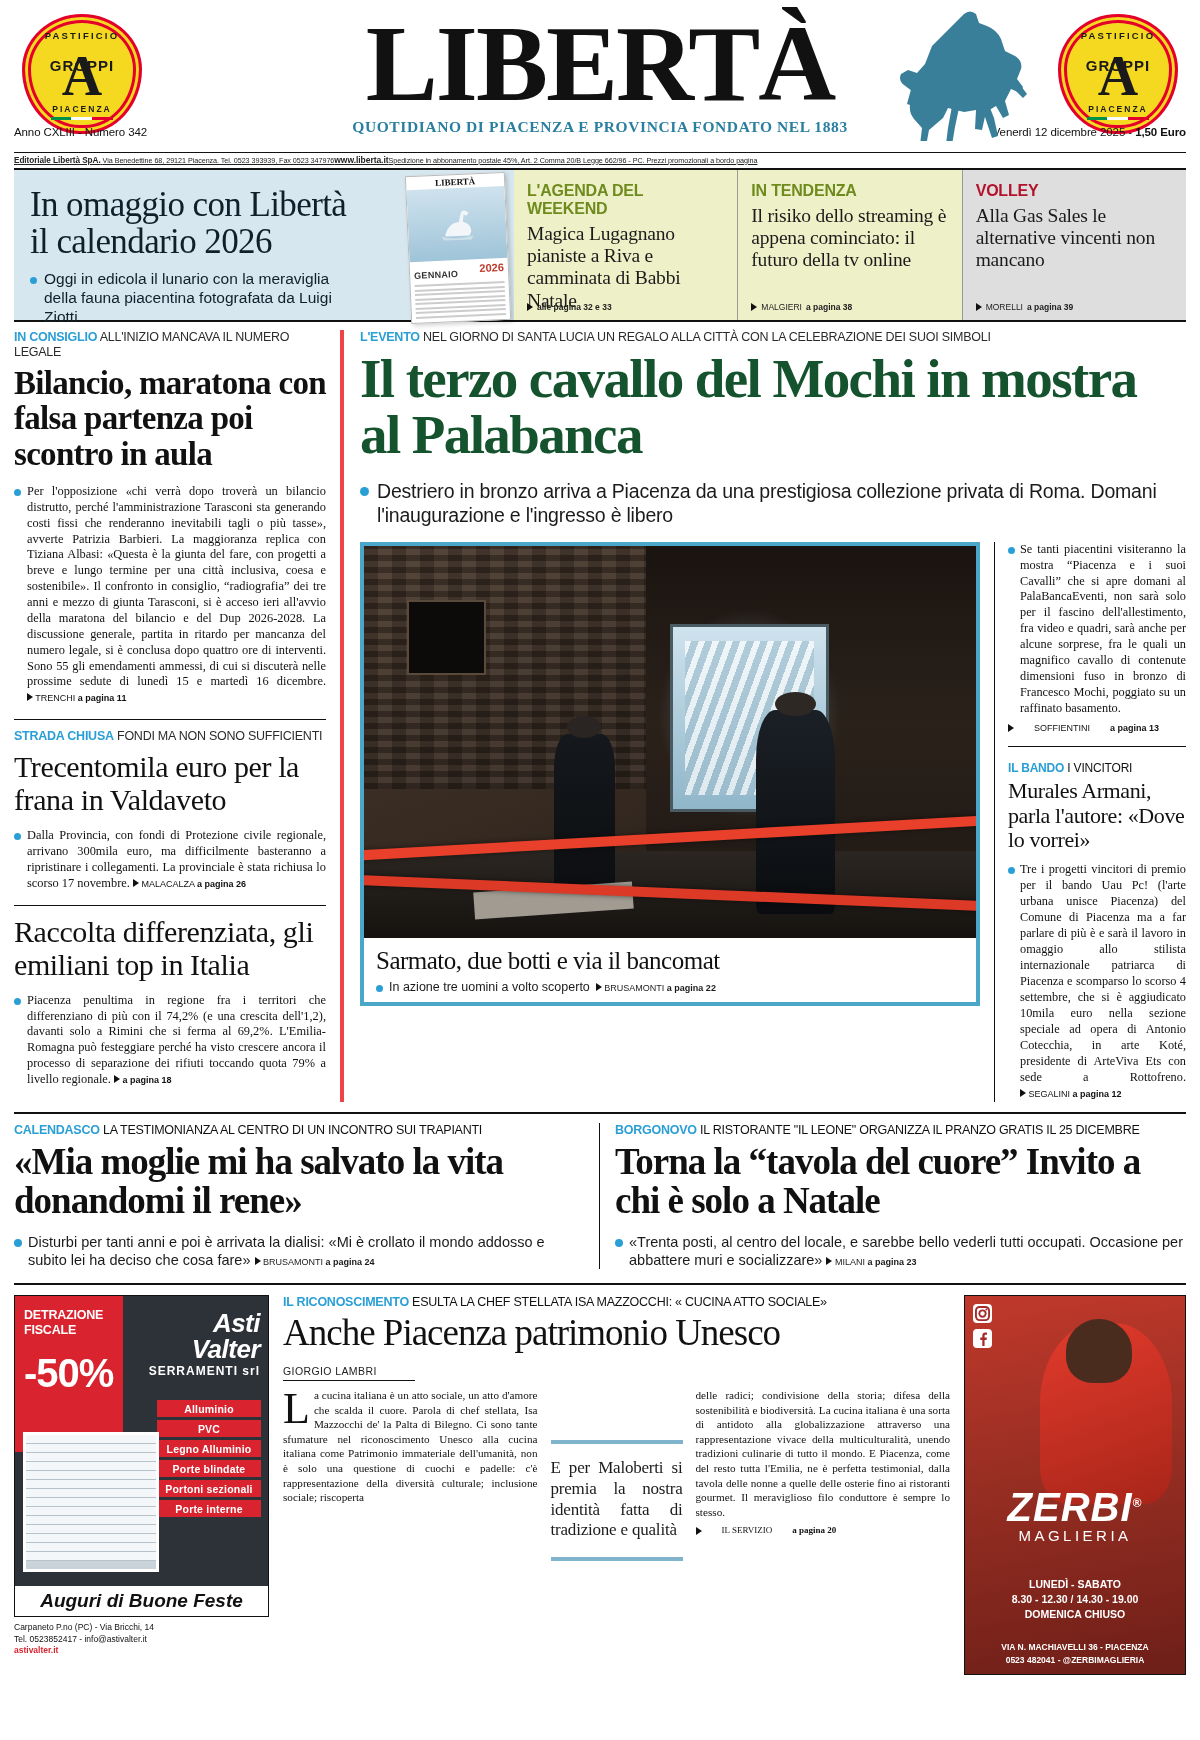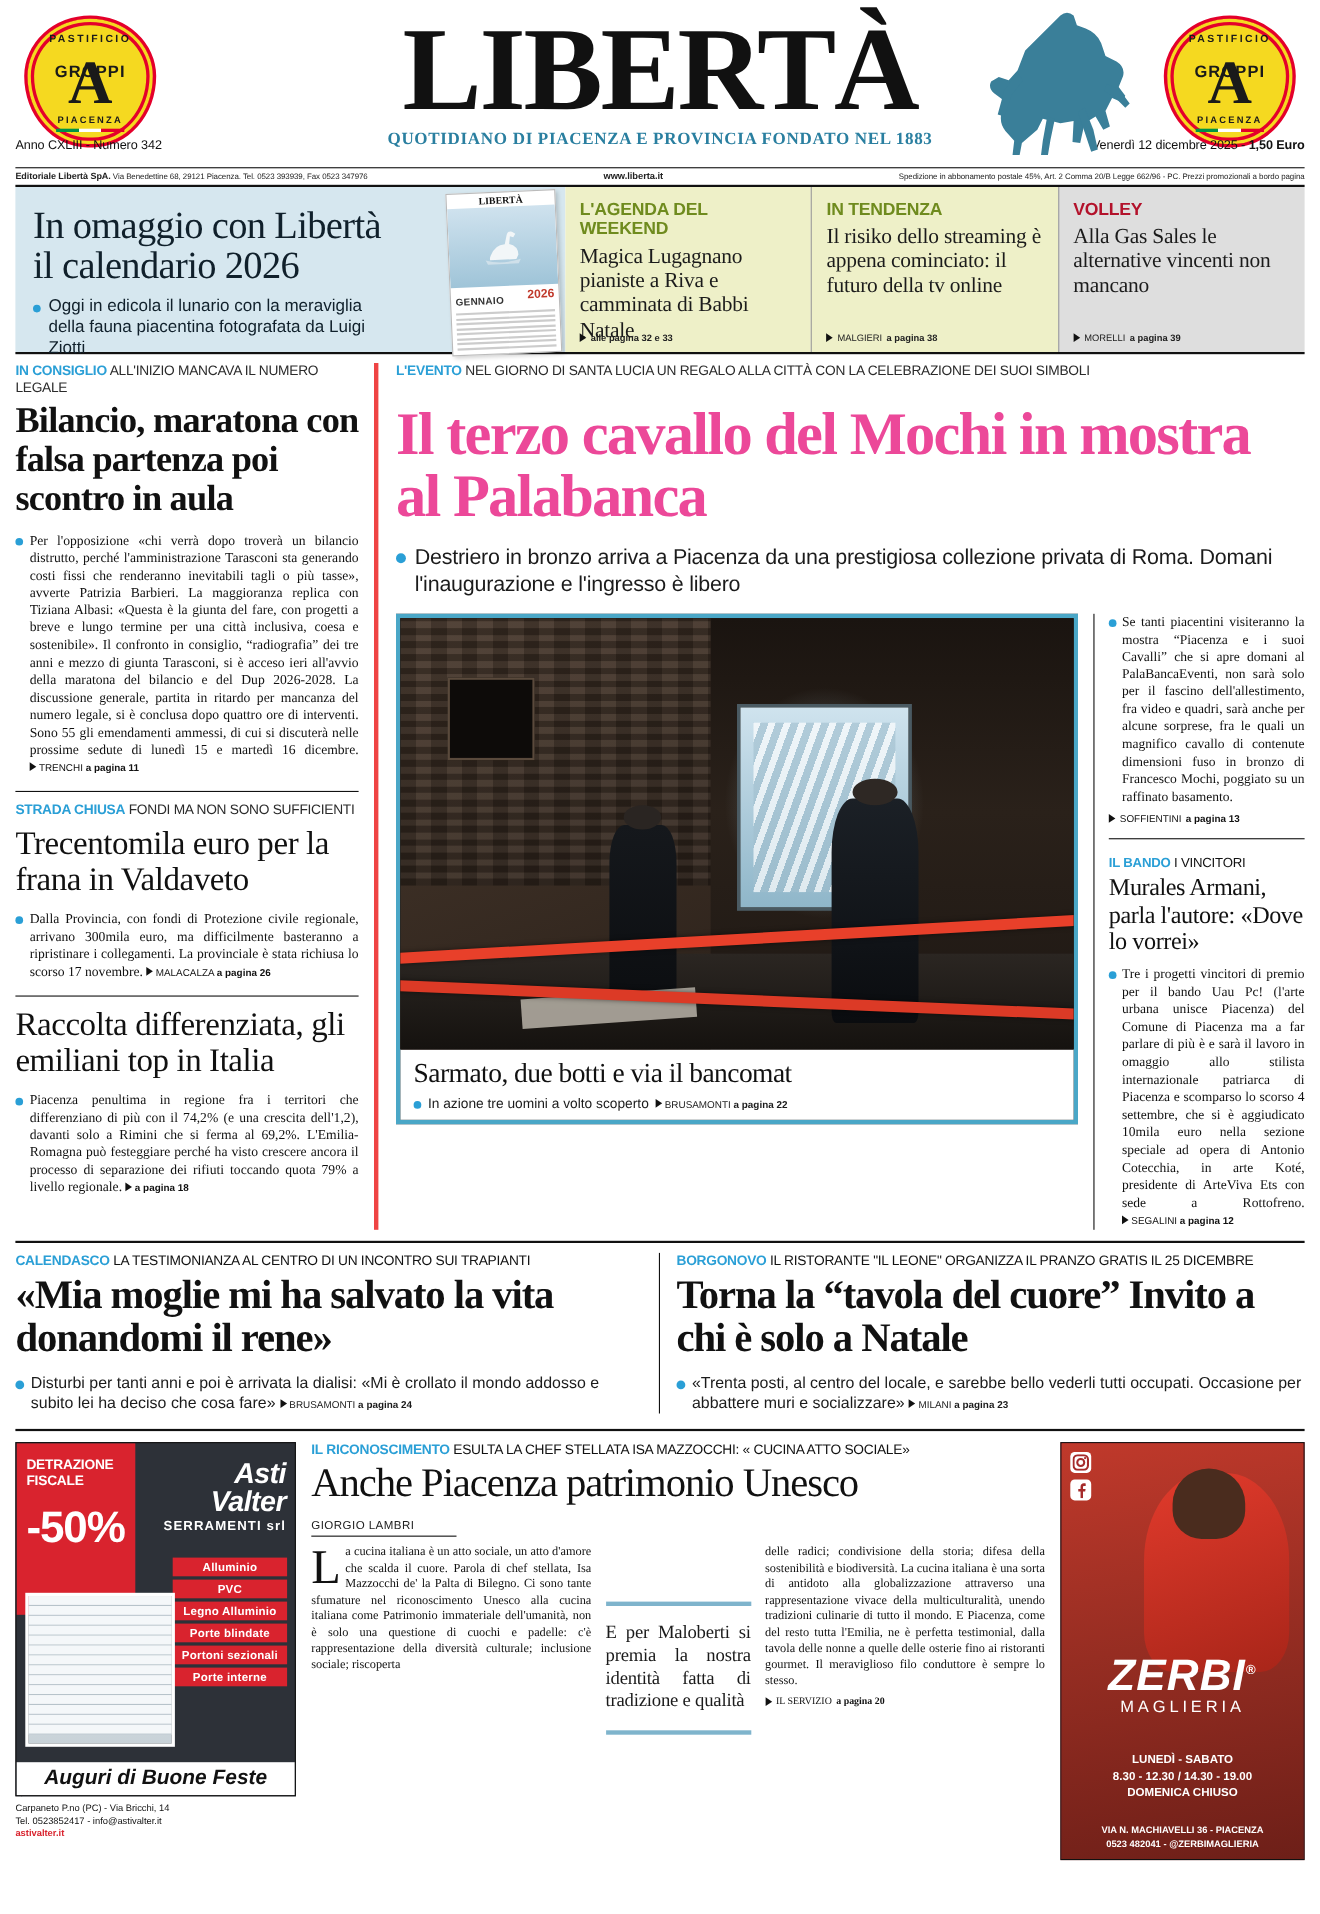--- a/index.html
+++ b/index.html
@@ -53,22 +53,22 @@
     position:absolute;right:152px;top:6px;width:180px;height:135px;z-index:5;
   }
 
   .mh-info{position:absolute;left:14px;right:14px;top:126px;
     display:flex;justify-content:space-between;align-items:flex-end;
     font-size:11.5px;letter-spacing:-.1px;}
   .mh-info b{font-weight:700;}
 
   .rule-thin{border-top:1px solid #111;margin:2px 14px 0;}
   .colophon{
-    display:flex;justify-content:space-between;align-items:center;
-    font-size:7.2px;color:#222;padding:2px 14px 3px;letter-spacing:-.05px;
+    display:flex;justify-content:flex-start;align-items:center;
+    font-size:7.2px;color:#222;padding:2px 14px 3px;letter-spacing:-.05px;text-decoration:underline;
   }
   .colophon .site{font-weight:700;font-size:8.5px;}
   .colophon .left b{font-weight:700;font-size:8.2px;}
   .rule-black{border-top:2px solid #111;margin:0 14px;}
 
   
   .promo{display:flex;margin:0 14px;height:152px;border-bottom:2px solid #111;}
   .promo-main{
     flex:0 0 500px;background:#d6e7ef;position:relative;padding:16px 14px 0 16px;
   }
@@ -127,21 +127,21 @@
     text-align:justify;color:#111;position:relative;padding-left:13px;}
   .body-txt .dot{position:absolute;left:0;top:5px;width:7px;height:7px;border-radius:50%;
     background:#2a9fd6;}
   .byref{font-family:"Liberation Sans",sans-serif;font-size:9px;white-space:nowrap;}
   .byref b{font-weight:700;}
 
   .sep{border-top:1px solid #111;margin:13px 0 9px;}
 
   
   .hl-main{font-family:"Liberation Serif",serif;font-weight:700;font-size:55px;
-    line-height:1.02;letter-spacing:-1.6px;color:#ec4899;margin:22px 0 16px;}
+    line-height:1.02;letter-spacing:-1.6px;color:#14532d;margin:6px 0 16px;}
   .sub-main{font-size:19.5px;line-height:1.24;color:#1b1b1b;position:relative;
     padding-left:17px;letter-spacing:-.2px;}
   .sub-main .dot{position:absolute;left:0;top:8px;width:9px;height:9px;border-radius:50%;
     background:#2a9fd6;}
 
   .story-grid{display:flex;margin-top:14px;}
   .photo-col{flex:1;padding-right:14px;}
   .side-col{width:192px;flex:0 0 192px;border-left:1px solid #111;padding-left:13px;}
 
   .photo-frame{border:4px solid #4aa7c7;padding:0;background:#000;position:relative;}
@@ -244,21 +244,21 @@
     border-bottom:1px solid #111;padding-bottom:3px;margin-bottom:7px;width:132px;}
   .un-cols{display:flex;gap:13px;}
   .un-c{flex:1;font-family:"Liberation Serif",serif;font-size:11.2px;line-height:1.3;
     text-align:justify;color:#111;}
   .un-c.mid-pull{flex:0 0 132px;}
   .dropcap::first-letter{font-family:"Liberation Serif",serif;font-size:44px;
     float:left;line-height:.82;padding:3px 4px 0 0;font-weight:400;}
   .pull{border-top:4px solid #7fb4cc;border-bottom:4px solid #7fb4cc;padding:14px 0 16px;
     margin-top:52px;font-family:"Liberation Serif",serif;font-size:17px;line-height:1.22;
     color:#1b1b1b;letter-spacing:-.2px;}
-  .un-ref{font-size:9px;margin-top:6px;display:flex;align-items:center;gap:4px;}
+  .un-ref{font-size:9px;margin-top:6px;display:flex;align-items:center;gap:20px;}
   .un-ref b{font-weight:700;}
 
   .ad-right{width:222px;flex:0 0 222px;position:relative;background:#a52a2a;
     overflow:hidden;border:1px solid #111;}
   .zr-photo{position:absolute;inset:0;background:
     radial-gradient(circle at 62% 30%,#e9bfa8 0 9%,transparent 9.5%),
     linear-gradient(170deg,#c0392b 0%,#962d22 48%,#6d1f18 100%);}
   .zr-person{position:absolute;left:34%;top:7%;width:60%;height:48%;
     background:linear-gradient(160deg,#e23b2c,#a82519);border-radius:44% 44% 20% 20%;}
   .zr-hair{position:absolute;left:46%;top:6%;width:30%;height:17%;

